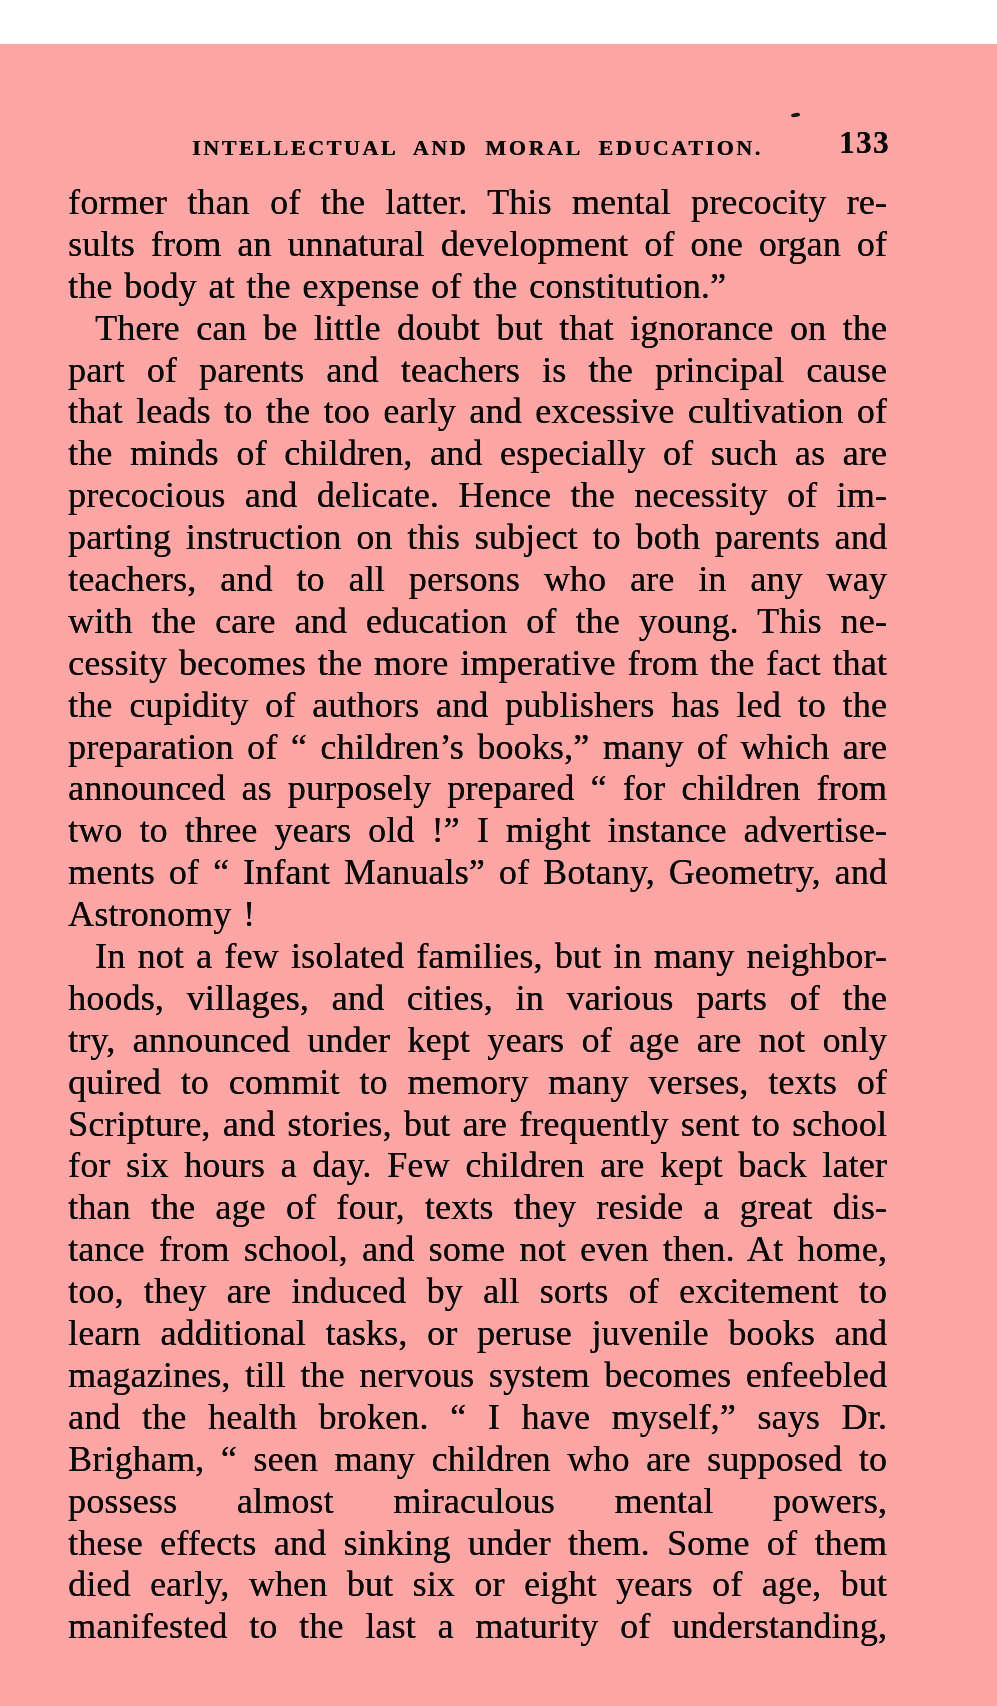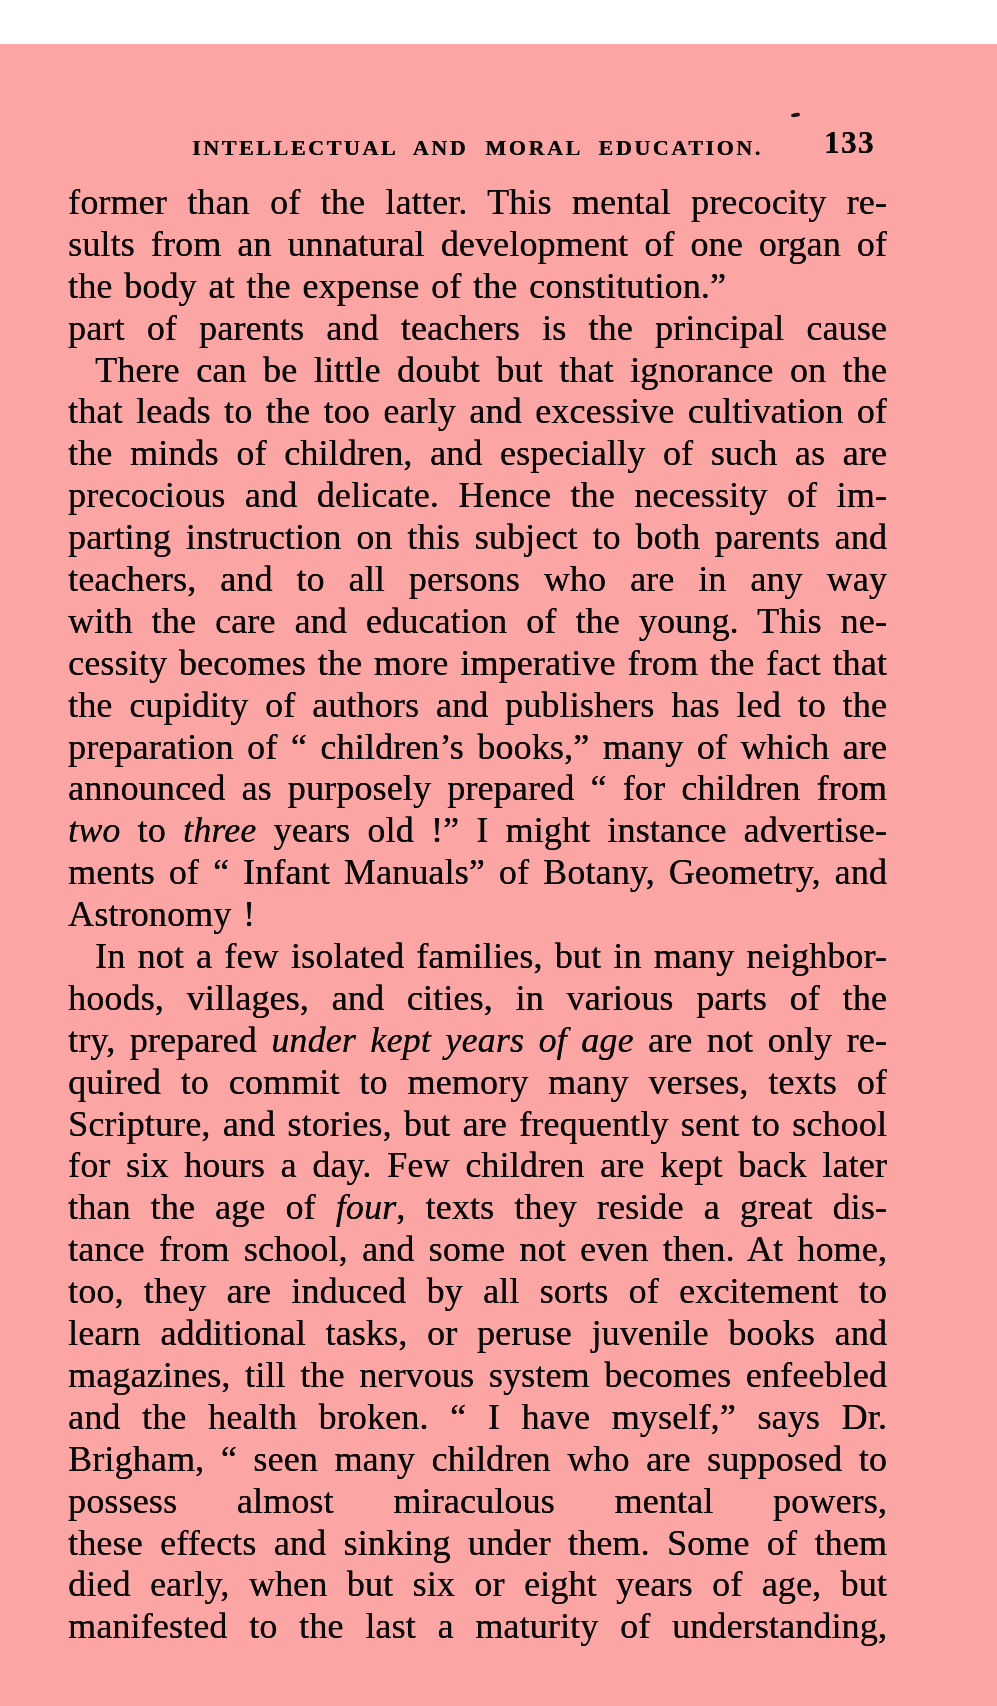--- a/index.html
+++ b/index.html
@@ -22,21 +22,21 @@
     font-size: 22px;
     font-weight: 700;
     letter-spacing: 2.6px;
     word-spacing: 9px;
     line-height: 24px;
     text-shadow: 0.3px 0 0 currentColor;
   }
   .page-number {
     position: absolute;
     top: 82px;
-    right: 122px;
+    right: 107px;
     font-size: 31px;
     font-weight: 700;
     letter-spacing: 1.5px;
     line-height: 34px;
     text-shadow: 0.3px 0 0 currentColor;
   }
   .speck {
     position: absolute;
     left: 791px;
     top: 69px;
@@ -58,51 +58,51 @@
     height: 41.9px;
     text-align: justify;
     text-align-last: justify;
     word-spacing: 2.5px;
     letter-spacing: 0.15px;
     text-shadow: 0.3px 0 0 currentColor;
     overflow: hidden;
   }
   .line.flush { text-align-last: left; }
   .line.indent { text-indent: 27px; }
-  .it { font-style: italic; }
+  .it { }
 </style>
 </head>
 <body>
 
 <div class="page">
   <div class="running-head">INTELLECTUAL AND MORAL EDUCATION.</div>
   <div class="page-number">133</div>
   <div class="speck"></div>
   <div class="text-block" id="text-block">
       <div class="line"><span>former than of the latter.  This mental precocity re-</span></div>
       <div class="line"><span>sults from an unnatural development of one organ of</span></div>
       <div class="line flush"><span>the body at the expense of the constitution.”</span></div>
+      <div class="line indent"><span>There can be little doubt but that ignorance on the</span></div>
       <div class="line"><span>part of parents and teachers is the principal cause</span></div>
-      <div class="line indent"><span>There can be little doubt but that ignorance on the</span></div>
       <div class="line"><span>that leads to the too early and excessive cultivation of</span></div>
       <div class="line"><span>the minds of children, and especially of such as are</span></div>
       <div class="line"><span>precocious and delicate.  Hence the necessity of im-</span></div>
       <div class="line"><span>parting instruction on this subject to both parents and</span></div>
       <div class="line"><span>teachers, and to all persons who are in any way charged</span></div>
       <div class="line"><span>with the care and education of the young.  This ne-</span></div>
       <div class="line"><span>cessity becomes the more imperative from the fact that</span></div>
       <div class="line"><span>the cupidity of authors and publishers has led to the</span></div>
       <div class="line"><span>preparation of “ children’s books,” many of which are</span></div>
       <div class="line"><span>announced as purposely prepared “ for children from</span></div>
       <div class="line"><span class="it">two</span><span> to </span><span class="it">three</span><span> years old !”   I might instance advertise-</span></div>
       <div class="line"><span>ments of “ Infant Manuals” of Botany, Geometry, and</span></div>
       <div class="line flush"><span>Astronomy !</span></div>
       <div class="line indent"><span>In not a few isolated families, but in many neighbor-</span></div>
       <div class="line"><span>hoods, villages, and cities, in various parts of the coun-</span></div>
-      <div class="line"><span>try, prepared </span><span class="it">under kept years of age</span><span> are not only re-</span></div>
+      <div class="line"><span>try, announced </span><span class="it">under kept years of age</span><span> are not only re-</span></div>
       <div class="line"><span>quired to commit to memory many verses, texts of</span></div>
       <div class="line"><span>Scripture, and stories, but are frequently sent to school</span></div>
       <div class="line"><span>for six hours a day.  Few children are kept back later</span></div>
       <div class="line"><span>than the age of </span><span class="it">four</span><span>, texts they reside a great dis-</span></div>
       <div class="line"><span>tance from school, and some not even then.  At home,</span></div>
       <div class="line"><span>too, they are induced by all sorts of excitement to</span></div>
       <div class="line"><span>learn additional tasks, or peruse juvenile books and</span></div>
       <div class="line"><span>magazines, till the nervous system becomes enfeebled</span></div>
       <div class="line"><span>and the health broken.  “ I have myself,” says Dr.</span></div>
       <div class="line"><span>Brigham, “ seen many children who are supposed to</span></div>

